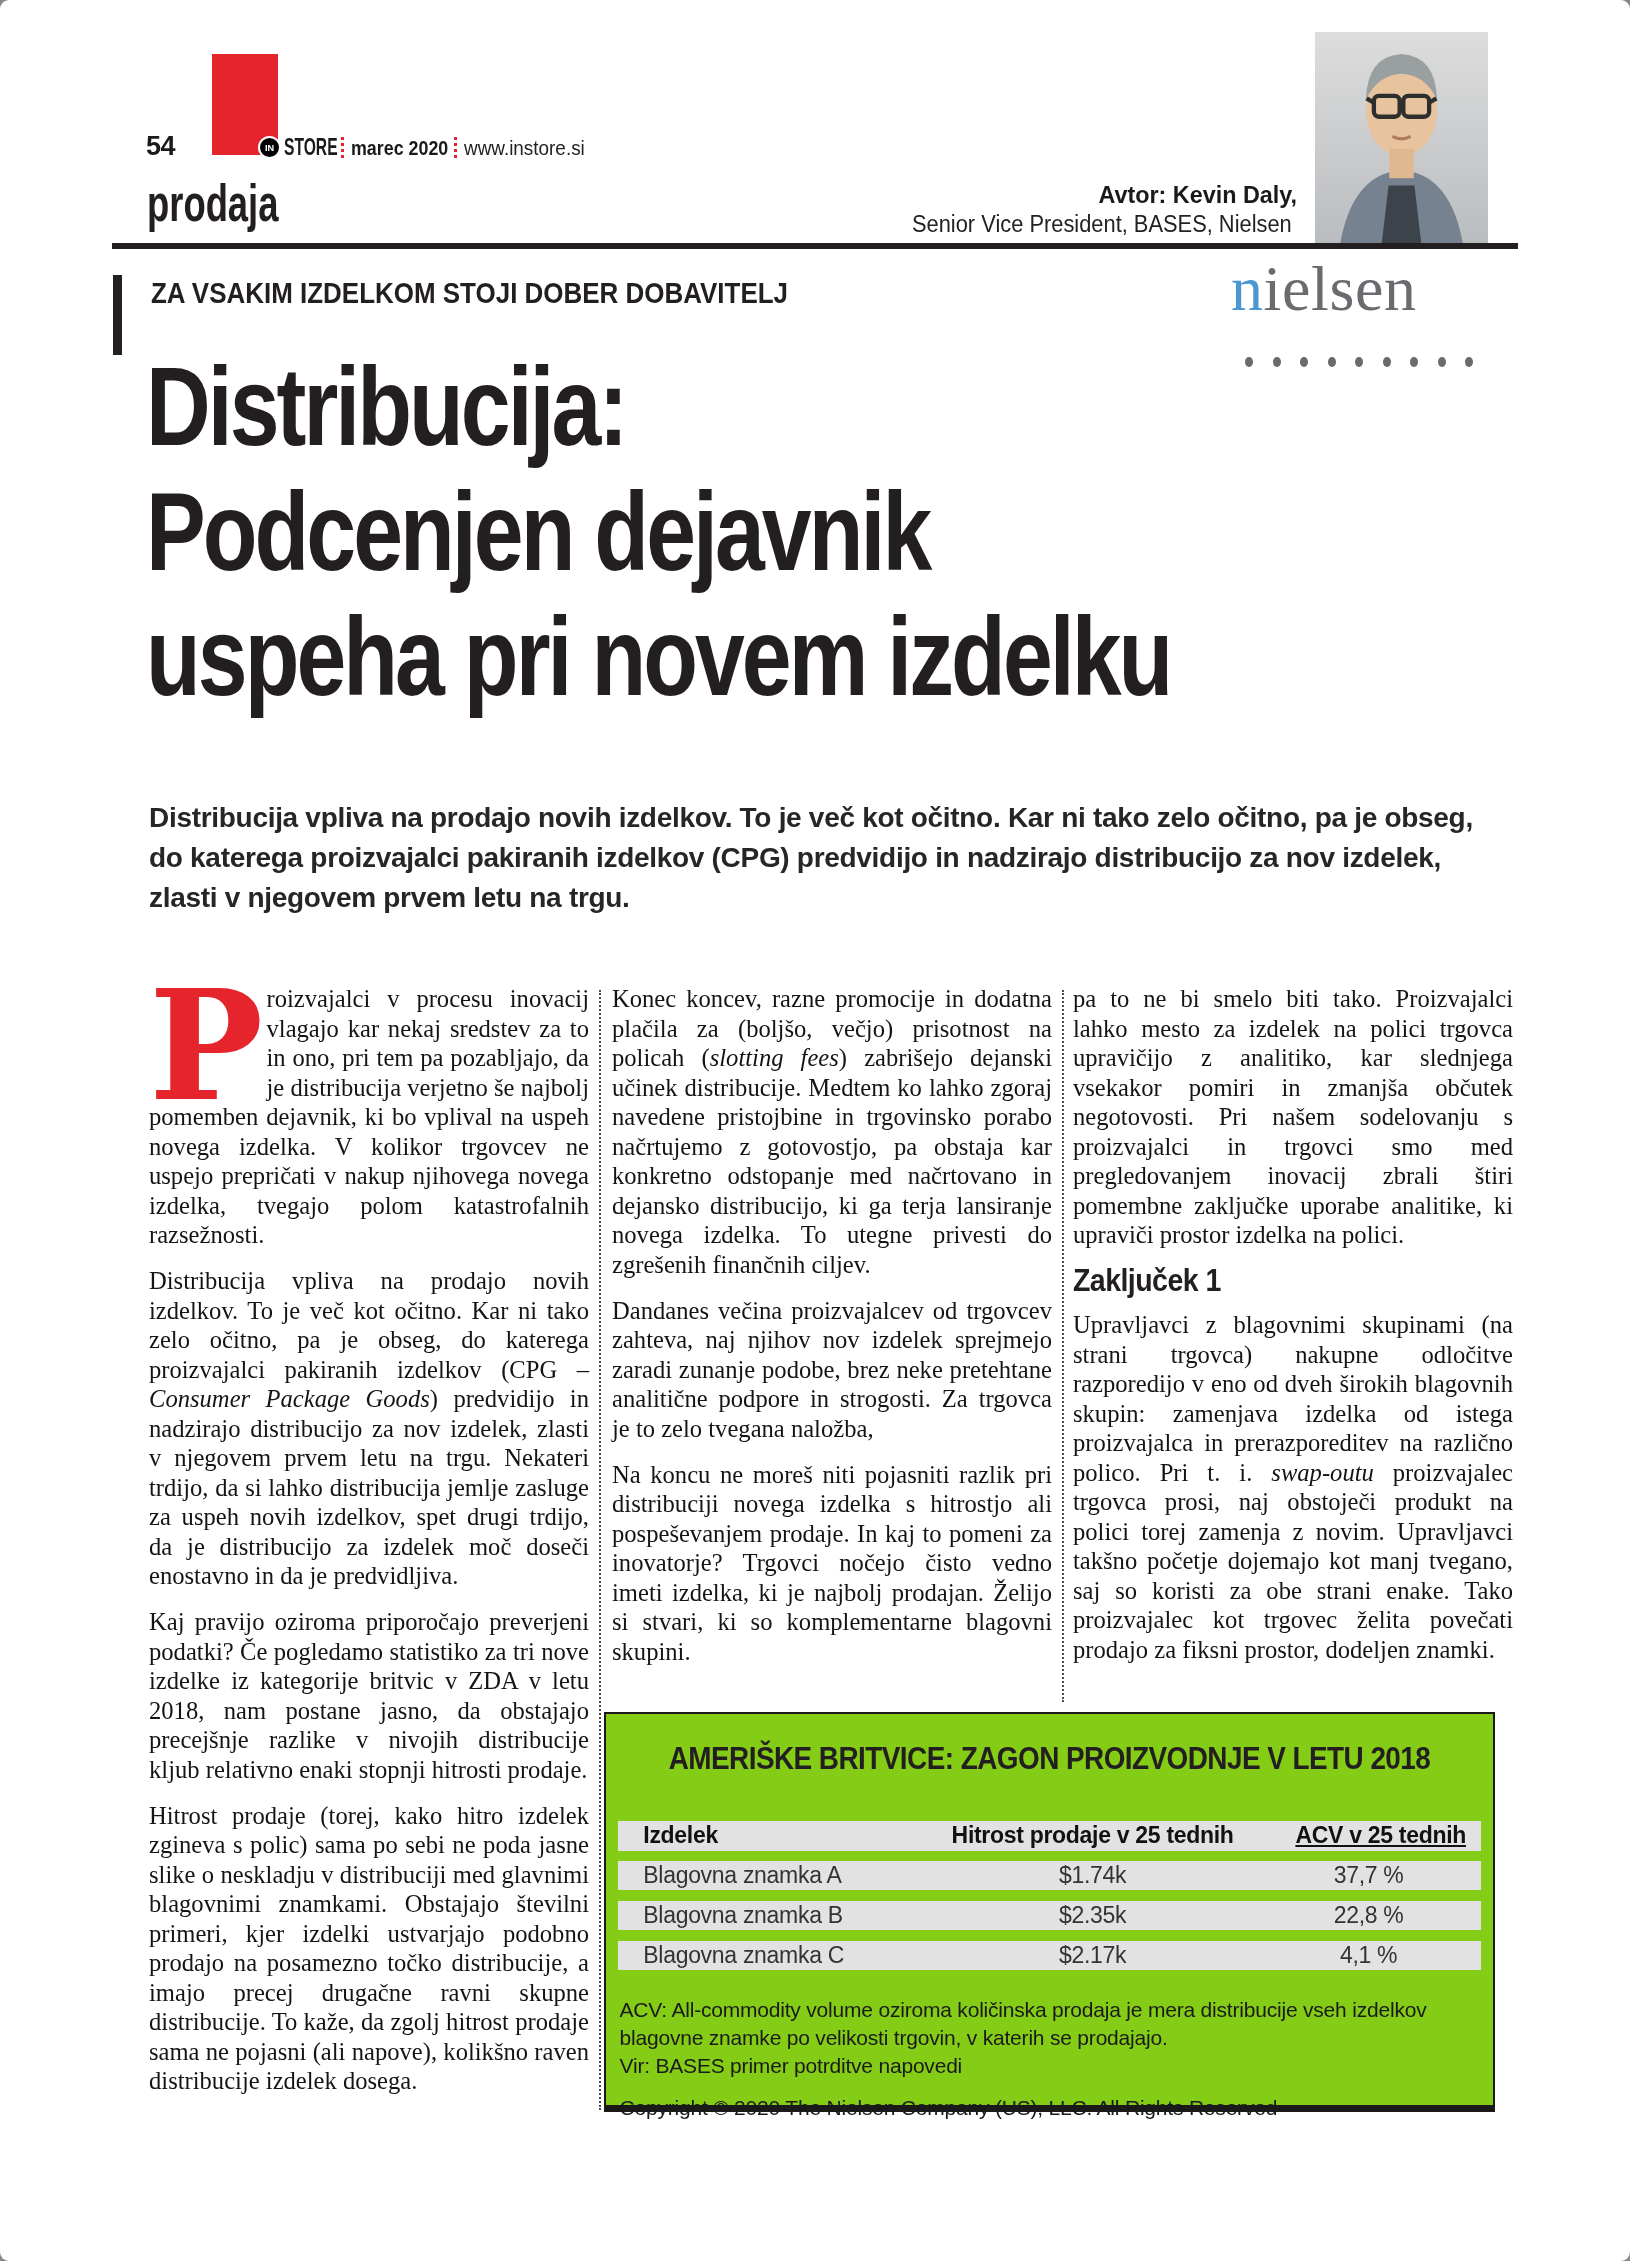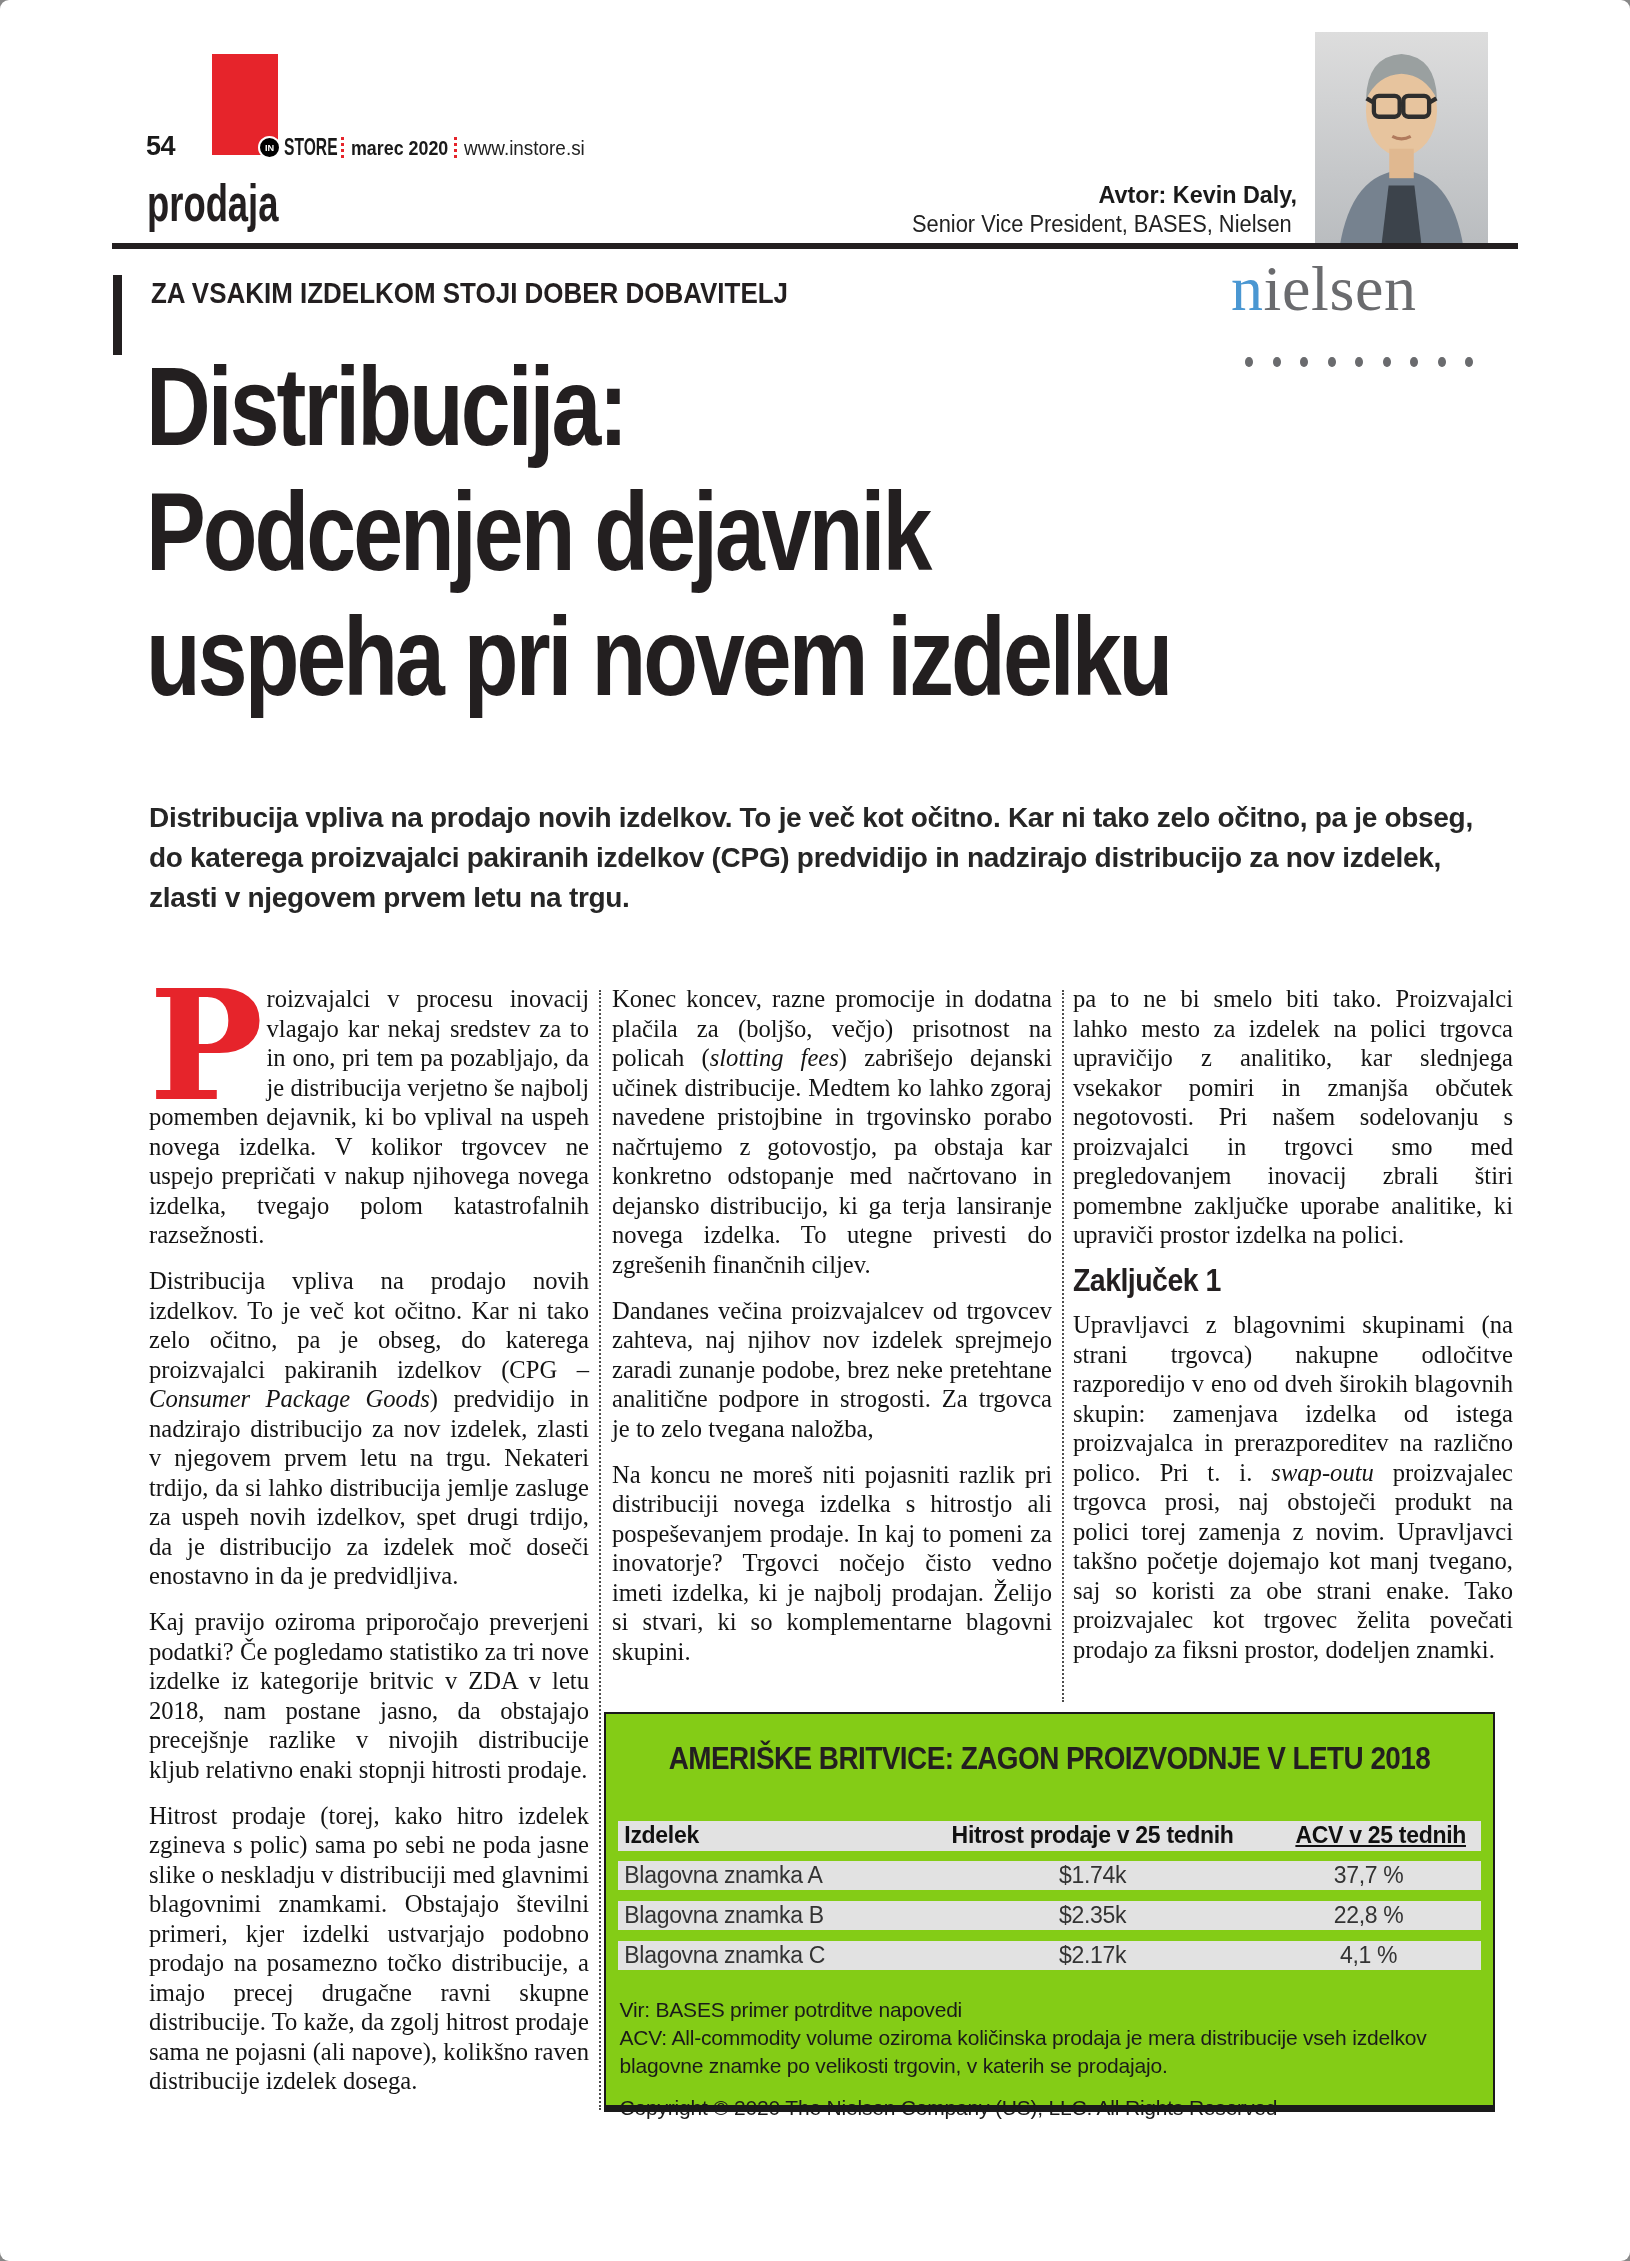--- a/index.html
+++ b/index.html
@@ -70,21 +70,21 @@
 
   
   .tablebox{left:604px;top:1712px;width:891px;height:400px;box-sizing:border-box;
             border:2.5px solid #1a1a1a;border-bottom:7.4px solid #1a1a1a;background:#84cc16;}
   .tb-title{margin-top:27px;text-align:center;font-size:31px;font-weight:900;
             letter-spacing:-0.6px;transform:scaleX(.9);white-space:nowrap;color:#231f20;}
   .tb-row{display:grid;grid-template-columns:36% 38% 26%;align-items:center;
           background:#e2e2e2;height:29.5px;margin:0 12.3px 10.4px 12.3px;font-size:23px;
           color:#333;letter-spacing:-0.3px;}
   .tb-head{margin-top:44px;font-weight:700;color:#111;}
-  .tb-row .cL{padding-left:6px;text-align:left;}
+  .tb-row .cL{padding-left:25px;text-align:left;}
   .tb-row .cC{text-align:center;}
   .tb-row .cR{text-align:center;}
   .tb-head .cR{text-align:right;padding-right:14.7px;text-decoration:underline;}
   .tb-notes{margin:26px 12.3px 0 13.5px;width:823px;font-size:21px;line-height:28px;
             color:#1a1a1a;letter-spacing:-0.2px;}
   .tb-copy{margin:16px 12.3px 0 13.5px;font-size:21px;color:#1a1a1a;letter-spacing:-0.2px;}
 </style>
 </head>
 <body>
 
@@ -187,20 +187,20 @@
       <div class="cL">Blagovna znamka B</div>
       <div class="cC">$2.35k</div>
       <div class="cR">22,8 %</div>
     </div>
     <div class="tb-row">
       <div class="cL">Blagovna znamka C</div>
       <div class="cC">$2.17k</div>
       <div class="cR">4,1 %</div>
     </div>
     <div class="tb-notes">
+      <div>ACV: All-commodity volume oziroma količinska prodaja je mera distribucije vseh izdelkov blagovne znamke po velikosti trgovin, v katerih se prodajajo.</div>
       <div>Vir: BASES primer potrditve napovedi</div>
-      <div>ACV: All-commodity volume oziroma količinska prodaja je mera distribucije vseh izdelkov blagovne znamke po velikosti trgovin, v katerih se prodajajo.</div>
     </div>
     <div class="tb-copy">Copyright © 2020 The Nielsen Company (US), LLC. All Rights Reserved</div>
   </div>
 
 </div>
 
 
 </body></html>

